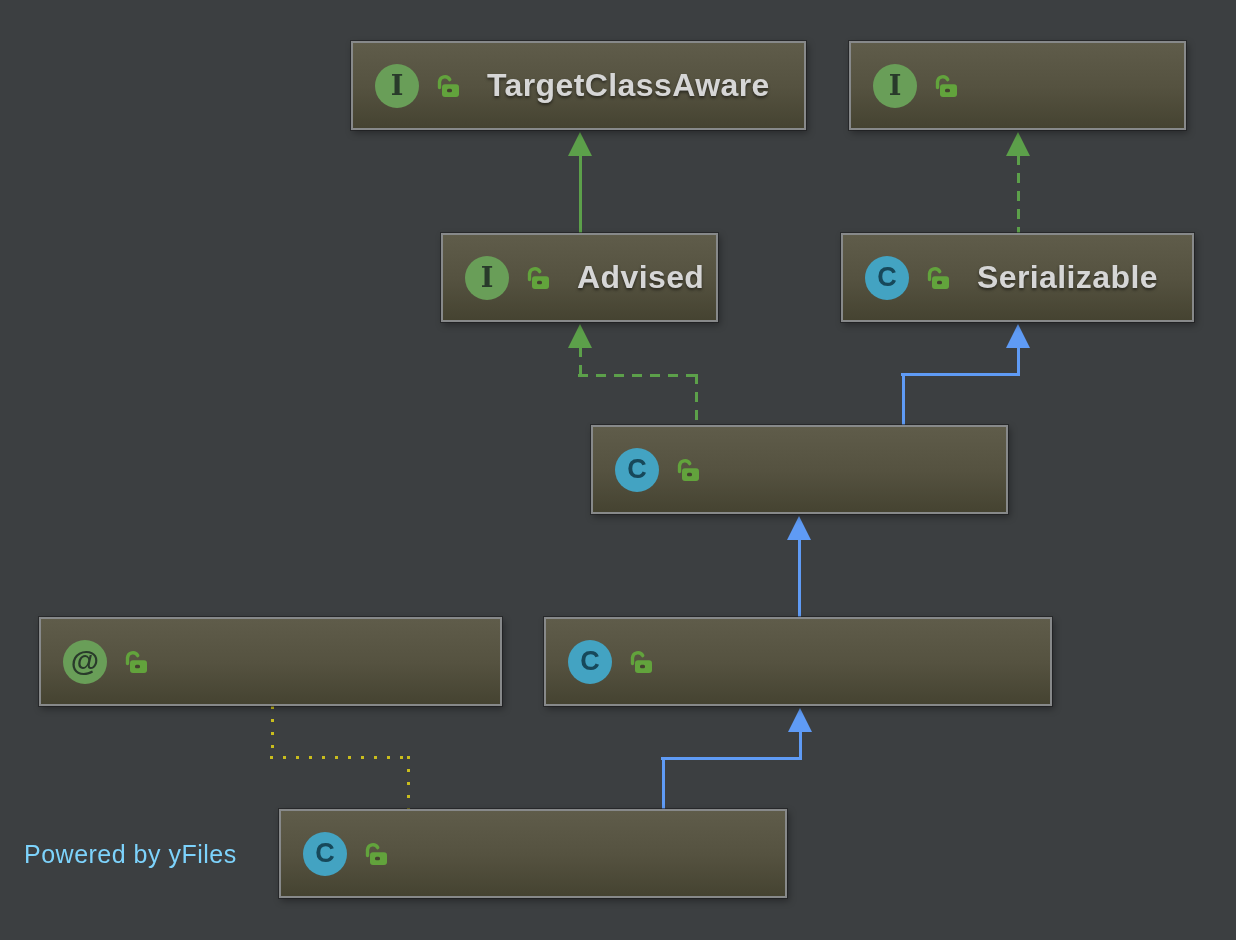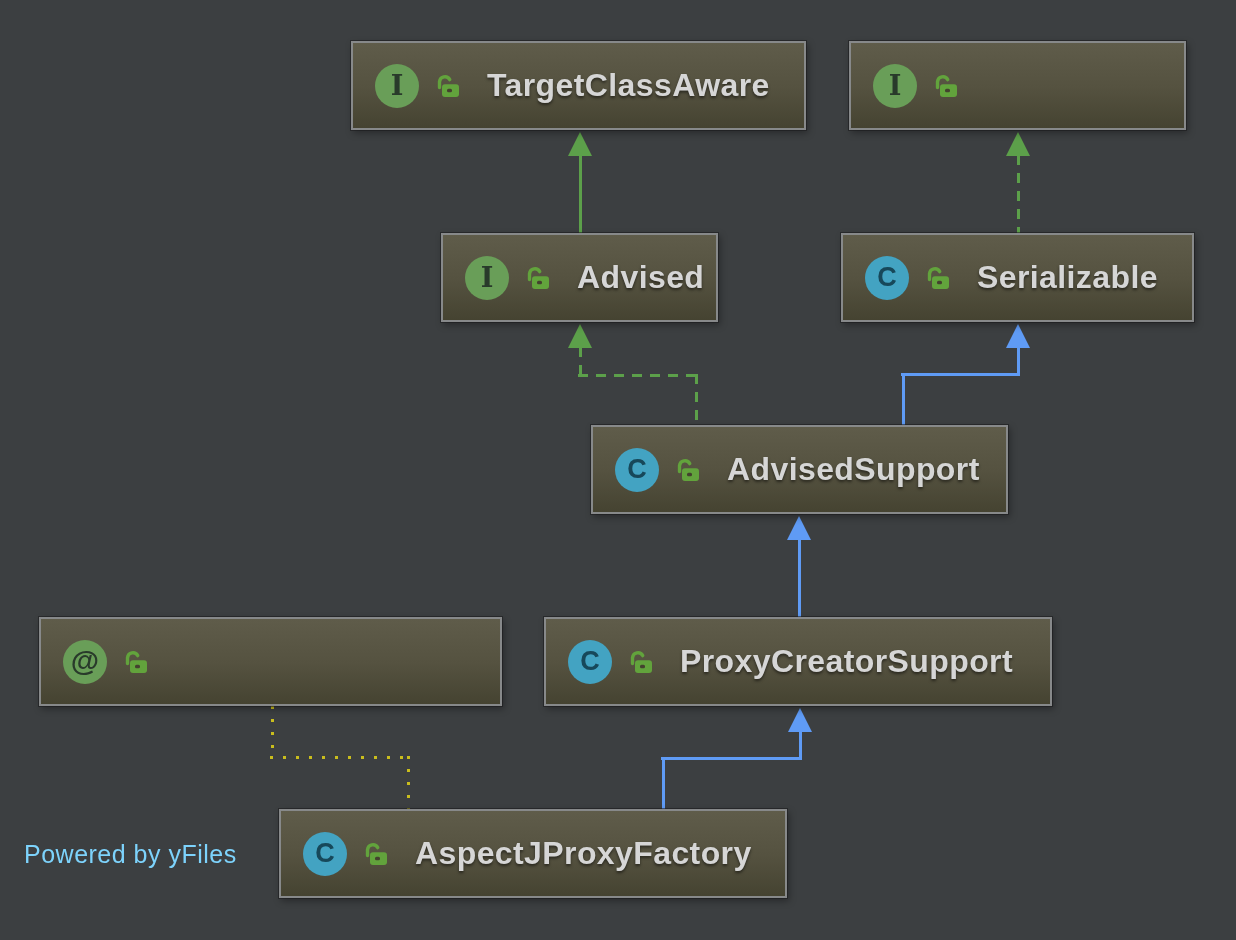--- a/index.html
+++ b/index.html
@@ -117,48 +117,45 @@
     </div>
     <div class="node" style="left: 591px; top: 425px; width: 417px; height: 89px;">
       <span class="badge class" style="background: rgb(67, 163, 194); color: rgb(23, 72, 90);">C</span>
       <span class="lock">
         <svg viewBox="0 0 24 24" width="30" height="30" aria-hidden="true">
   <path d="M5.2 13.2 V8.6 A4.4 4.4 0 0 1 13.4 6.9" fill="none" stroke="#62a33c" stroke-width="2.7" stroke-linecap="round"></path>
   <rect x="7.2" y="10.6" width="13.6" height="10.2" rx="2.4" fill="#62a33c"></rect>
   <rect x="11.2" y="14.2" width="4" height="2.8" rx="1.2" fill="#44422f"></rect>
 </svg>
       </span>
-      <span class="label">AdvisedSupport</span>
     </div>
     <div class="node" style="left: 39px; top: 617px; width: 463px; height: 89px;">
       <span class="badge annotation" style="background: rgb(105, 158, 88); color: rgb(41, 58, 43);">@</span>
       <span class="lock">
         <svg viewBox="0 0 24 24" width="30" height="30" aria-hidden="true">
   <path d="M5.2 13.2 V8.6 A4.4 4.4 0 0 1 13.4 6.9" fill="none" stroke="#62a33c" stroke-width="2.7" stroke-linecap="round"></path>
   <rect x="7.2" y="10.6" width="13.6" height="10.2" rx="2.4" fill="#62a33c"></rect>
   <rect x="11.2" y="14.2" width="4" height="2.8" rx="1.2" fill="#44422f"></rect>
 </svg>
       </span>
     </div>
     <div class="node" style="left: 544px; top: 617px; width: 508px; height: 89px;">
       <span class="badge class" style="background: rgb(67, 163, 194); color: rgb(23, 72, 90);">C</span>
       <span class="lock">
         <svg viewBox="0 0 24 24" width="30" height="30" aria-hidden="true">
   <path d="M5.2 13.2 V8.6 A4.4 4.4 0 0 1 13.4 6.9" fill="none" stroke="#62a33c" stroke-width="2.7" stroke-linecap="round"></path>
   <rect x="7.2" y="10.6" width="13.6" height="10.2" rx="2.4" fill="#62a33c"></rect>
   <rect x="11.2" y="14.2" width="4" height="2.8" rx="1.2" fill="#44422f"></rect>
 </svg>
       </span>
-      <span class="label">ProxyCreatorSupport</span>
     </div>
     <div class="node" style="left: 279px; top: 809px; width: 508px; height: 89px;">
       <span class="badge class" style="background: rgb(67, 163, 194); color: rgb(23, 72, 90);">C</span>
       <span class="lock">
         <svg viewBox="0 0 24 24" width="30" height="30" aria-hidden="true">
   <path d="M5.2 13.2 V8.6 A4.4 4.4 0 0 1 13.4 6.9" fill="none" stroke="#62a33c" stroke-width="2.7" stroke-linecap="round"></path>
   <rect x="7.2" y="10.6" width="13.6" height="10.2" rx="2.4" fill="#62a33c"></rect>
   <rect x="11.2" y="14.2" width="4" height="2.8" rx="1.2" fill="#44422f"></rect>
 </svg>
       </span>
-      <span class="label">AspectJProxyFactory</span>
     </div>
   </div>
 <div id="watermark">Powered by yFiles</div>
 
 </body></html>

